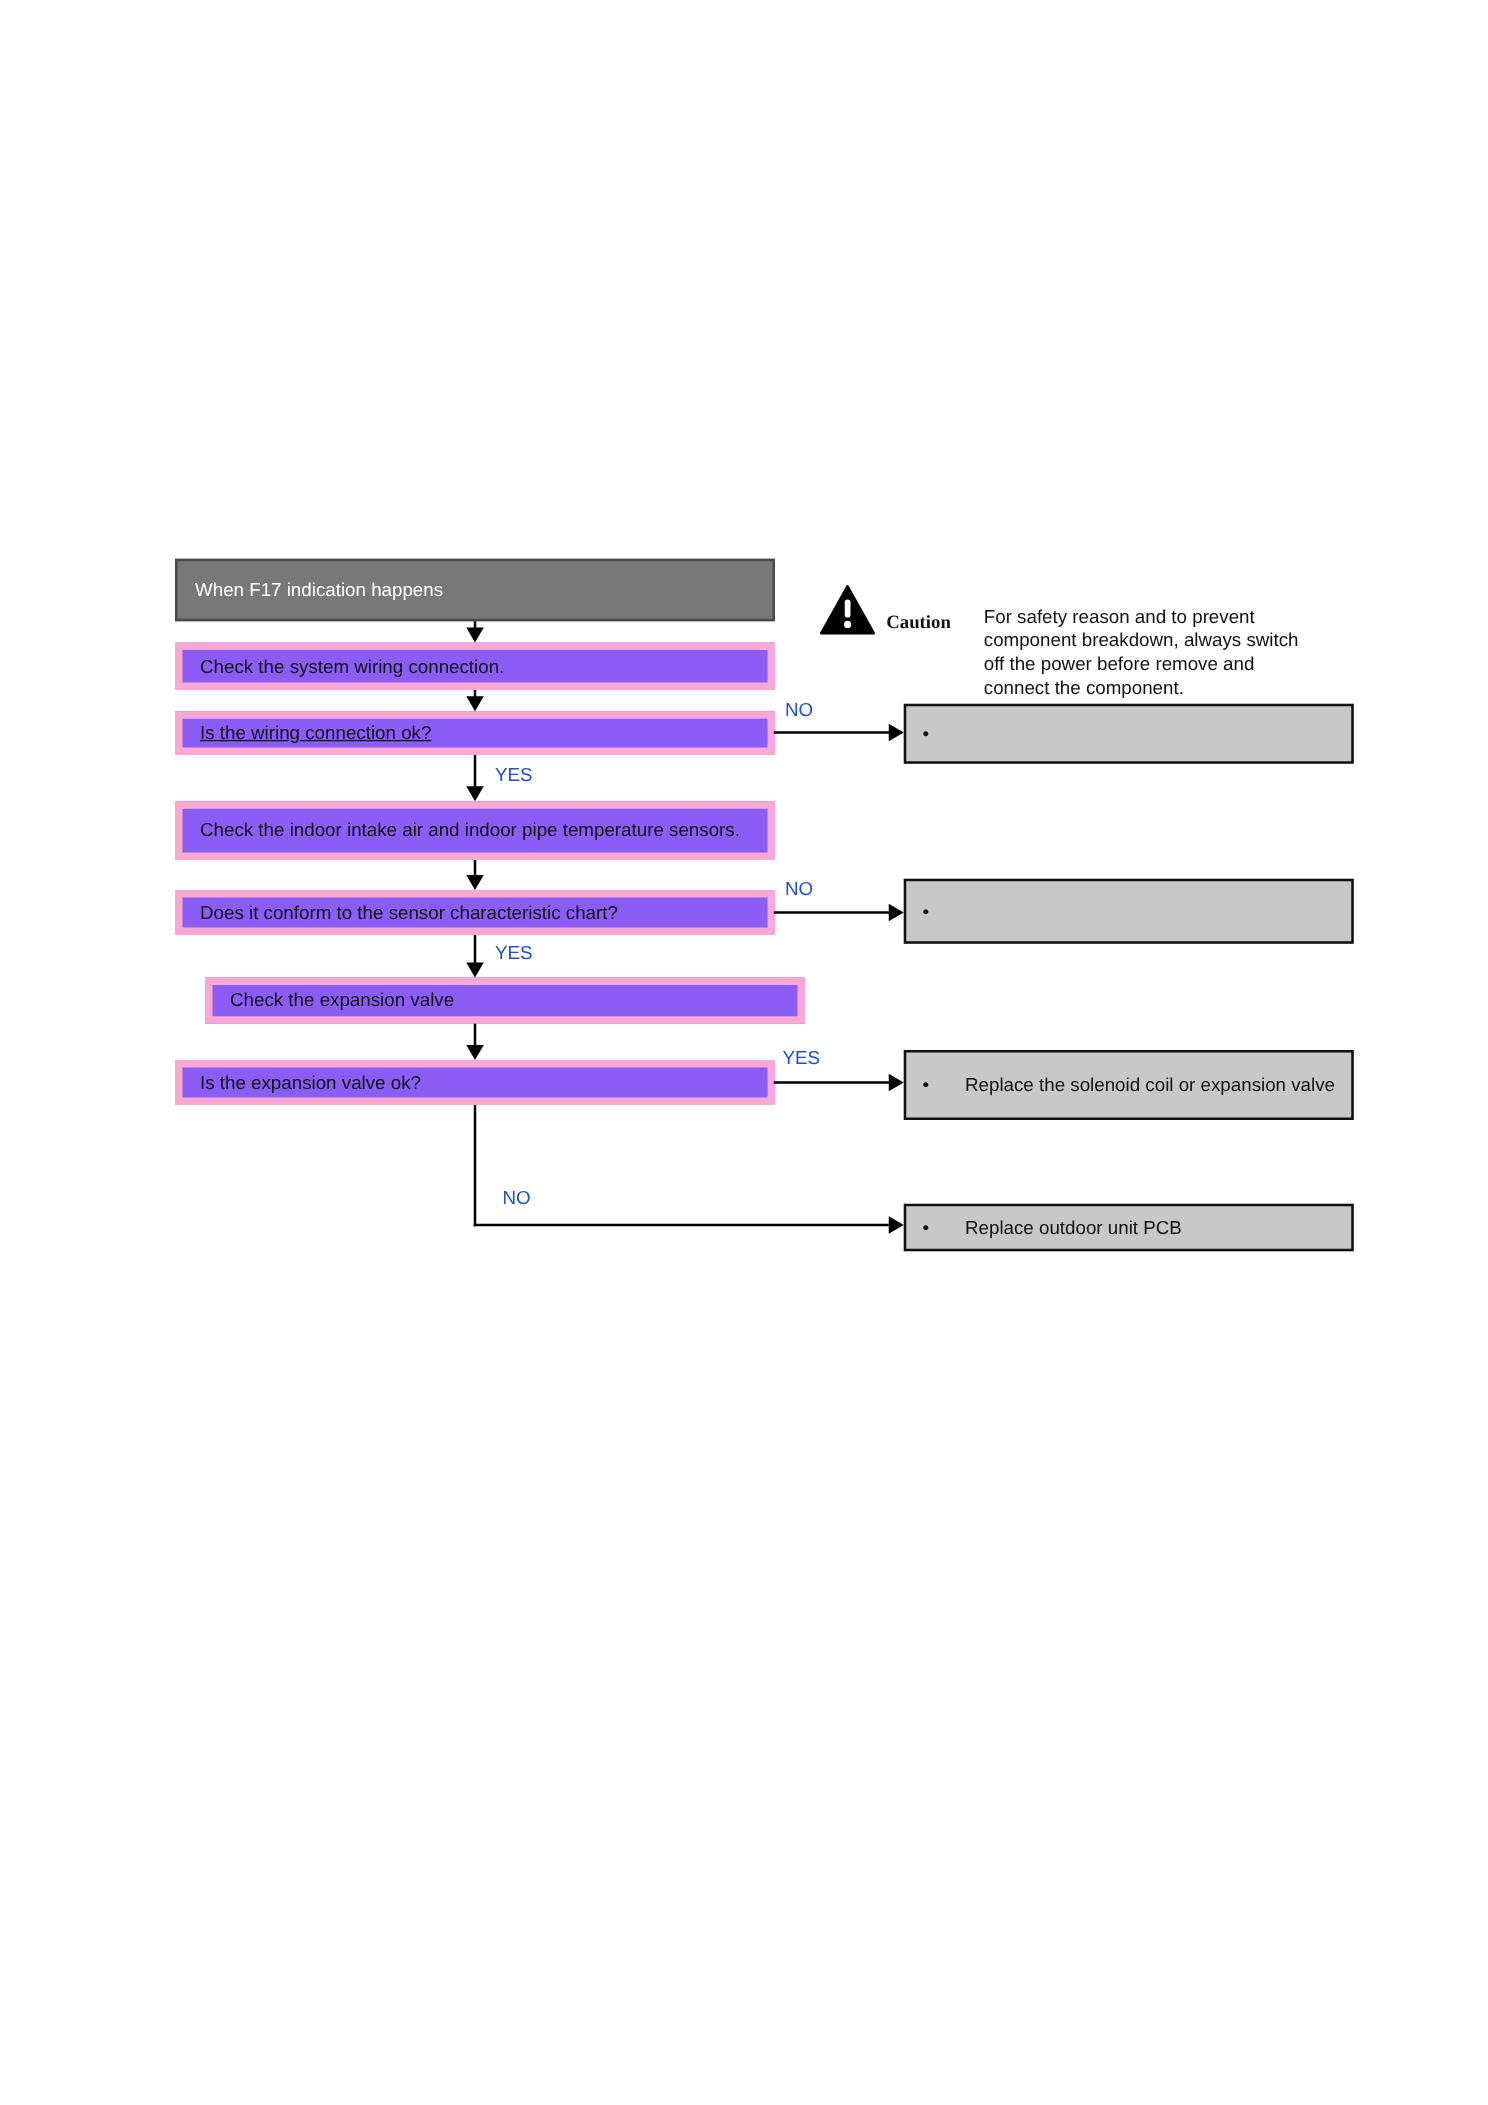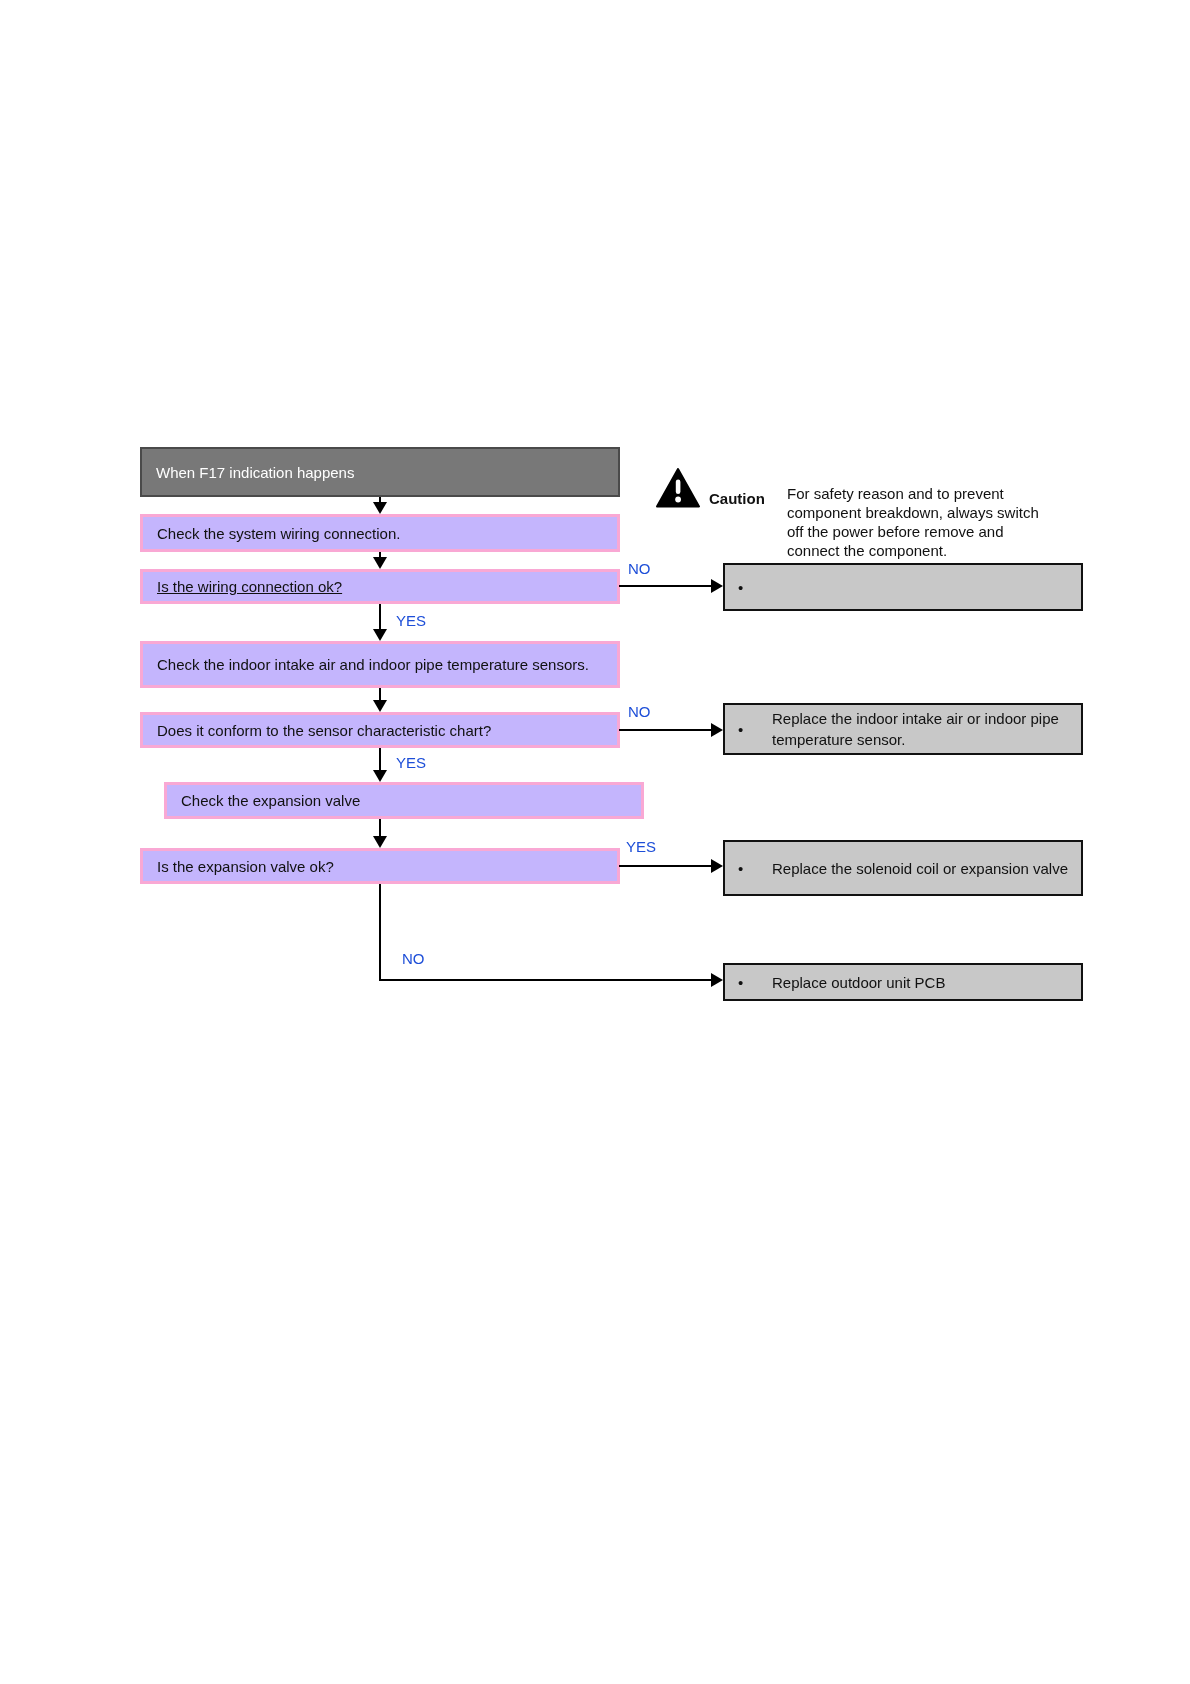--- a/index.html
+++ b/index.html
@@ -16,22 +16,22 @@
     color: #111111;
     overflow: hidden;
     border-radius: 26px;
   }
   
   .fbox {
     position: absolute;
     left: 140px;
     width: 480px;
     box-sizing: border-box;
-    border: 3px solid #f9a8d4;
-    background: #c4b5fd;
+    border: 6px solid #f9a8d4;
+    background: #8b5cf6;
     display: flex;
     align-items: center;
     padding: 2px 14px;
     font-size: 15px;
     line-height: 21px;
   }
   .titlebox {
     background: #787878;
     border: 2px solid #4a4a4a;
     color: #ffffff;
@@ -88,20 +88,21 @@
     left: 656px;
     top: 468px;
     display: flex;
     align-items: flex-end;
     gap: 9px;
   }
   .caution-label {
     font-size: 15px;
     font-weight: bold;
     padding-bottom: 1px;
+    font-family: Liberation Serif, serif;
   }
   .caution-text {
     position: absolute;
     left: 787px;
     top: 456px;
     width: 252px;
     font-size: 15px;
     line-height: 19px;
     margin-top: 28px;
   }
@@ -176,21 +177,20 @@
   <div class="vline" style="left:379px; top:884px; height:97px;"></div>
   <div class="hline" style="left:379px; top:979px; width:332px;"></div>
   <div class="head-right" style="left:711px; top:973px;"></div>
 
   <div class="abox" style="top:563px; height:48px;">
     <span class="bullet">•</span>
   </div>
 
   <div class="abox" style="top:703px; height:52px;">
     <span class="bullet">•</span>
-    <span class="atext">Replace the indoor intake air or indoor pipe temperature sensor.</span>
   </div>
 
   <div class="abox" style="top:840px; height:56px;">
     <span class="bullet">•</span>
     <span class="atext">Replace the solenoid coil or expansion valve</span>
   </div>
 
   <div class="abox" style="top:963px; height:38px;">
     <span class="bullet">•</span>
     <span class="atext">Replace outdoor unit PCB</span>

